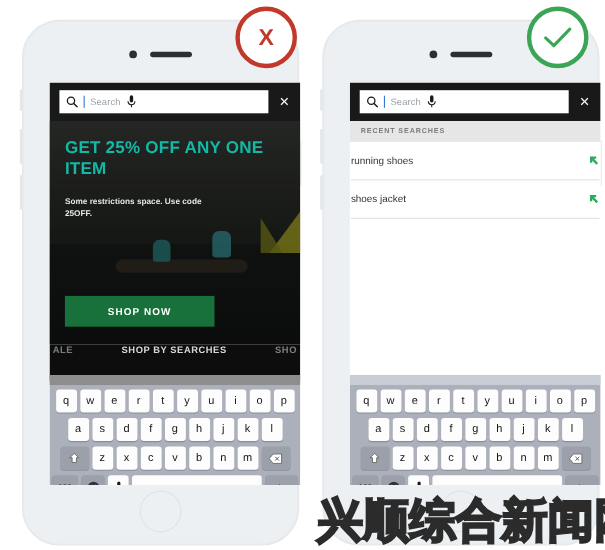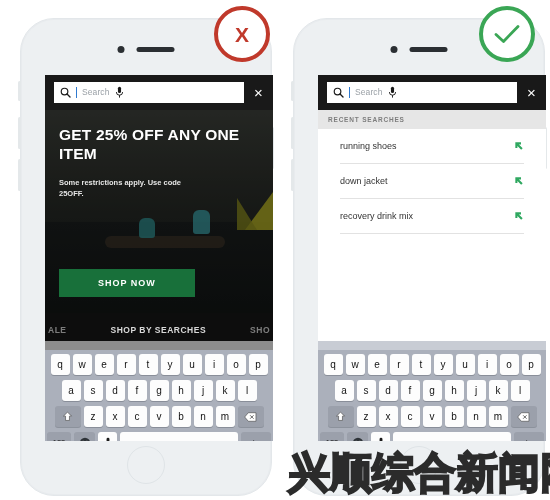--- a/index.html
+++ b/index.html
@@ -115,50 +115,50 @@
     background: #3aa0a8; opacity: .85;
   }
   .ground {
     position: absolute; left: 60px; top: 126px; width: 120px; height: 12px;
     background: #4b3a2c; opacity: .55; border-radius: 6px;
   }
   .promo-shade { position: absolute; inset: 0; background: rgba(8,9,8,.42); }
 
   .promo-content { position: relative; padding: 16px 14px 0 14px; }
   .promo-head {
-    color: #ffffff; font-size: 15.5px; font-weight: bold;
+    color: #14b8a6; font-size: 15.5px; font-weight: bold;
     line-height: 1.22; letter-spacing: .2px;
   }
   .promo-sub {
     color: #e6e6e6; font-size: 7.5px; line-height: 1.5;
     margin-top: 13px; max-width: 125px; font-weight: bold;
   }
   .shop-now {
     position: absolute; left: 14px; bottom: 16px;
     background: #18703a; color: #fff;
     font-size: 9px; font-weight: bold; letter-spacing: 1px;
     padding: 9px 39px;
   }
 
   
   .catnav {
     background: #0d0d0d; height: 33px;
-    display: flex; align-items: center; justify-content: space-between;
+    display: flex; justify-content: space-between;
     padding: 0 3px; overflow: hidden;
   }
   .catnav span { color: #d8d8d8; font-size: 8.5px; font-weight: bold; letter-spacing: .5px; white-space: nowrap; }
   .cat-side { opacity: .55; }
 
   
   .recent-head {
     background: #e6e6e6; height: 19px;
     display: flex; align-items: center; padding-left: 10px;
   }
   .recent-head span { font-size: 6.5px; color: #7d7d7d; letter-spacing: .8px; font-weight: bold; }
-  .recent-list { background: #fff; padding: 0 22px; }
+  .recent-list { background: #fff; padding: 0 1px; }
   .recent-row {
     height: 35px; display: flex; align-items: center; justify-content: space-between;
     border-bottom: 1px solid #e2e2e2;
   }
   .recent-row span { font-size: 9px; color: #333; }
   .arr { width: 10px; height: 10px; flex: none; }
 
   
   .kb {
     position: absolute; bottom: 0; left: 0; right: 0;
@@ -244,21 +244,21 @@
           <div class="water"></div>
           <div class="ground"></div>
           <div class="tent"></div>
           <div class="tent2"></div>
           <div class="person-a"></div>
           <div class="person-b"></div>
           <div class="promo-shade"></div>
         </div>
         <div class="promo-content">
           <div class="promo-head">GET 25% OFF ANY ONE ITEM</div>
-          <div class="promo-sub">Some restrictions apply. Use code 25OFF.</div>
+          <div class="promo-sub">Some restrictions space. Use code 25OFF.</div>
         </div>
         <div class="shop-now">SHOP NOW</div>
       </div>
 
       <div class="catnav">
         <span class="cat-side">ALE</span>
         <span>SHOP BY SEARCHES</span>
         <span class="cat-side">SHO</span>
       </div>
 
@@ -369,27 +369,21 @@
       </div>
 
       <div class="recent-list">
         <div class="recent-row">
           <span>running shoes</span>
           <svg class="arr" viewBox="0 0 12 12">
             <path d="M1.6 1.6 H8.4 V4.1 H5.9 L10.4 8.6 L8.6 10.4 L4.1 5.9 V8.4 H1.6 Z" fill="#2fa860"></path>
           </svg>
         </div>
         <div class="recent-row">
-          <span>down jacket</span>
-          <svg class="arr" viewBox="0 0 12 12">
-            <path d="M1.6 1.6 H8.4 V4.1 H5.9 L10.4 8.6 L8.6 10.4 L4.1 5.9 V8.4 H1.6 Z" fill="#2fa860"></path>
-          </svg>
-        </div>
-        <div class="recent-row">
-          <span>recovery drink mix</span>
+          <span>shoes jacket</span>
           <svg class="arr" viewBox="0 0 12 12">
             <path d="M1.6 1.6 H8.4 V4.1 H5.9 L10.4 8.6 L8.6 10.4 L4.1 5.9 V8.4 H1.6 Z" fill="#2fa860"></path>
           </svg>
         </div>
       </div>
 
       <div class="kb">
         <div class="kb-sep" style="background:#c8ccd4"></div>
         <div class="kb-row">
           <div class="key">q</div>

